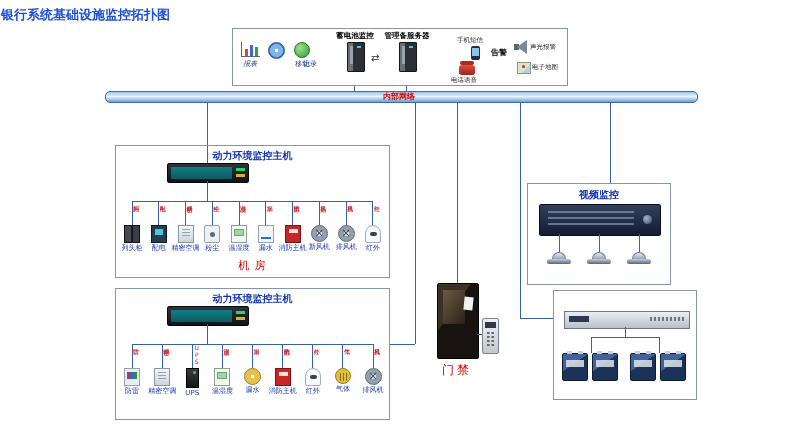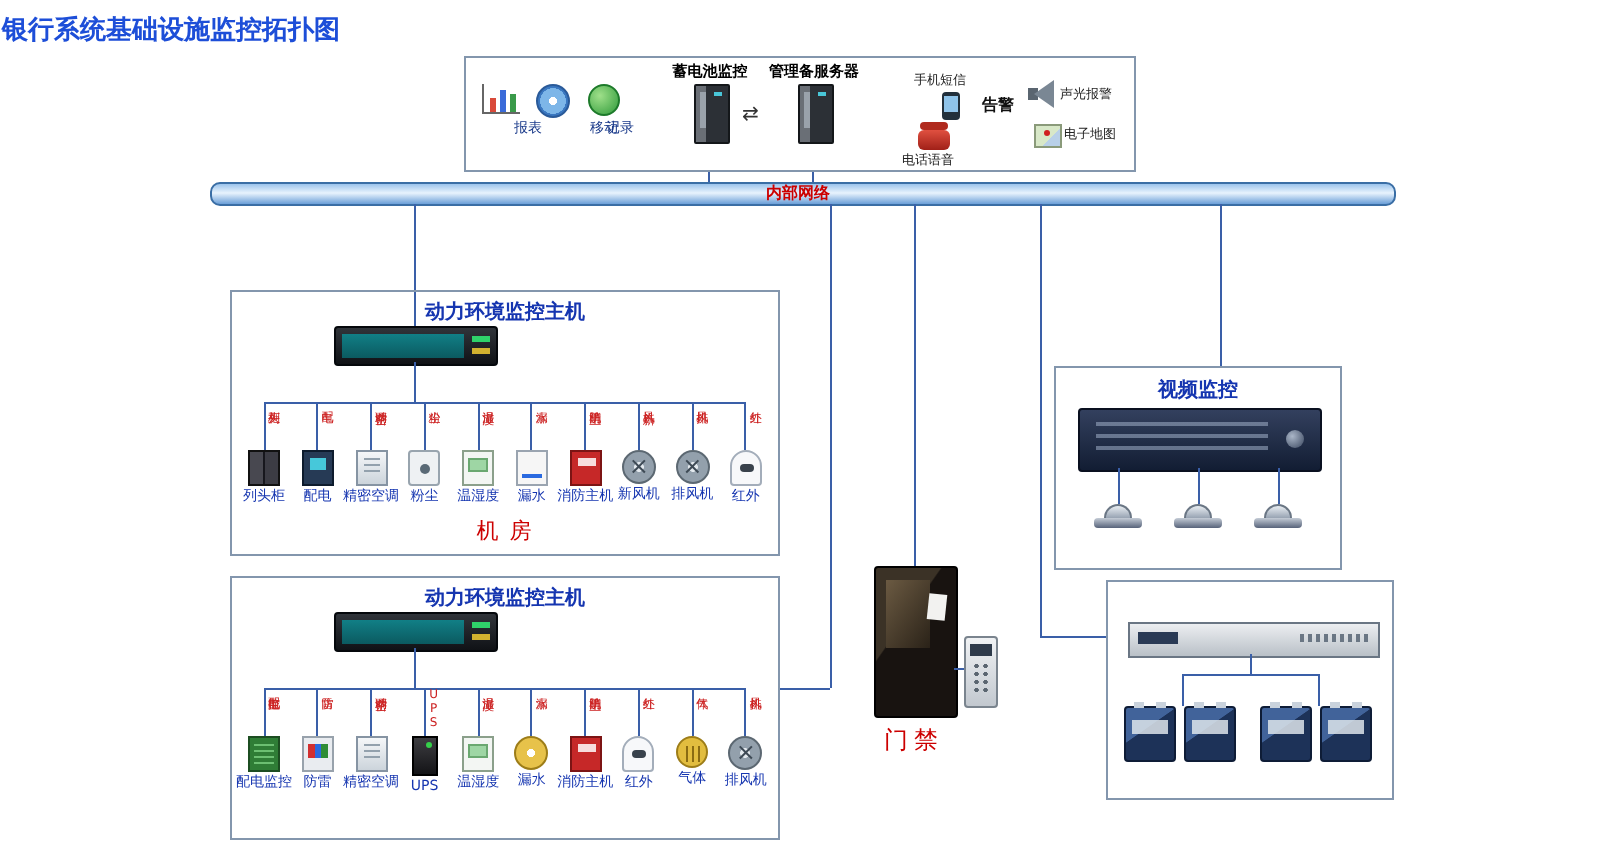--- a/index.html
+++ b/index.html
@@ -136,21 +136,21 @@
 <div class="stage">
 
   <div class="title">银行系统基础设施监控拓扑图</div>
 
   <div class="panel" style="left:232px;top:28px;width:336px;height:58px;">
     <div class="chart-ico" style="left:8px;top:13px;">
         <i></i>
         <i></i>
         <i></i>
       </div>
-    <div class="panel-ico-label" style="left:16px;top:31px;width:30px;">报表</div>
+    <div class="panel-ico-label" style="left:2px;top:31px;width:30px;font-style:italic;">报表</div>
     <div class="disc-ico" style="left:35px;top:13px;"></div>
     <div class="panel-ico-label" style="left:28px;top:31px;width:30px;margin-left:34px;">记录</div>
     <div class="mob-ico" style="left:61px;top:13px;"></div>
     <div class="panel-ico-label" style="left:54px;top:31px;width:30px;">移动</div>
 
     <div class="srv-label" style="left:87px;top:2px;">蓄电池监控</div>
     <div class="tower" style="left:114px;top:13px;"></div>
     <div class="sync" style="left:138px;top:23px;">⇄</div>
     <div class="srv-label" style="left:139px;top:2px;">管理备服务器</div>
     <div class="tower" style="left:166px;top:13px;"></div>
@@ -260,26 +260,20 @@
     <div class="red-room" style="top:112px;">机 房</div>
   </div>
 
   <div class="panel" style="left:115px;top:288px;width:275px;height:132px;">
     <div class="blue-title" style="top:3px;">动力环境监控主机</div>
     <div class="rack" style="left:51px;top:17px;width:80px;"></div>
     <div class="line" style="left:91px;top:35px;width:1px;height:20px;"></div>
     <div class="line" style="left:16px;top:55px;width:241px;height:1px;"></div>
     <div class="devrow" style="left:3px;top:55px;width:267px;">
 
-        <div class="dev">
-          <span class="vlabel">配电监控</span>
-          <span class="drop"></span>
-          <span class="ico i-board"></span>
-          <span class="dlabel">配电监控</span>
-        </div>
 
         <div class="dev">
           <span class="vlabel">防雷</span>
           <span class="drop"></span>
           <span class="ico i-spd"></span>
           <span class="dlabel">防雷</span>
         </div>
 
         <div class="dev">
           <span class="vlabel">精密空调</span>

